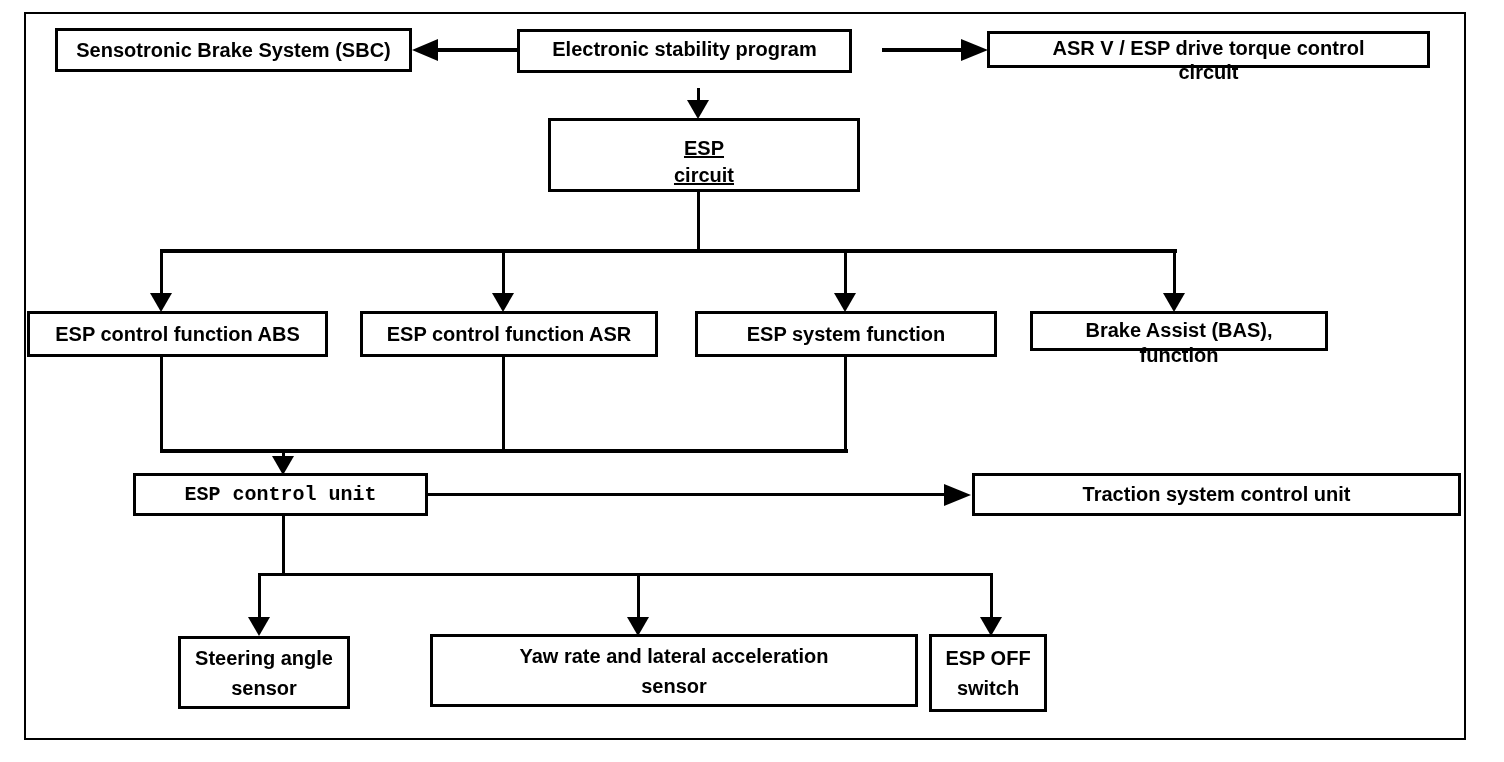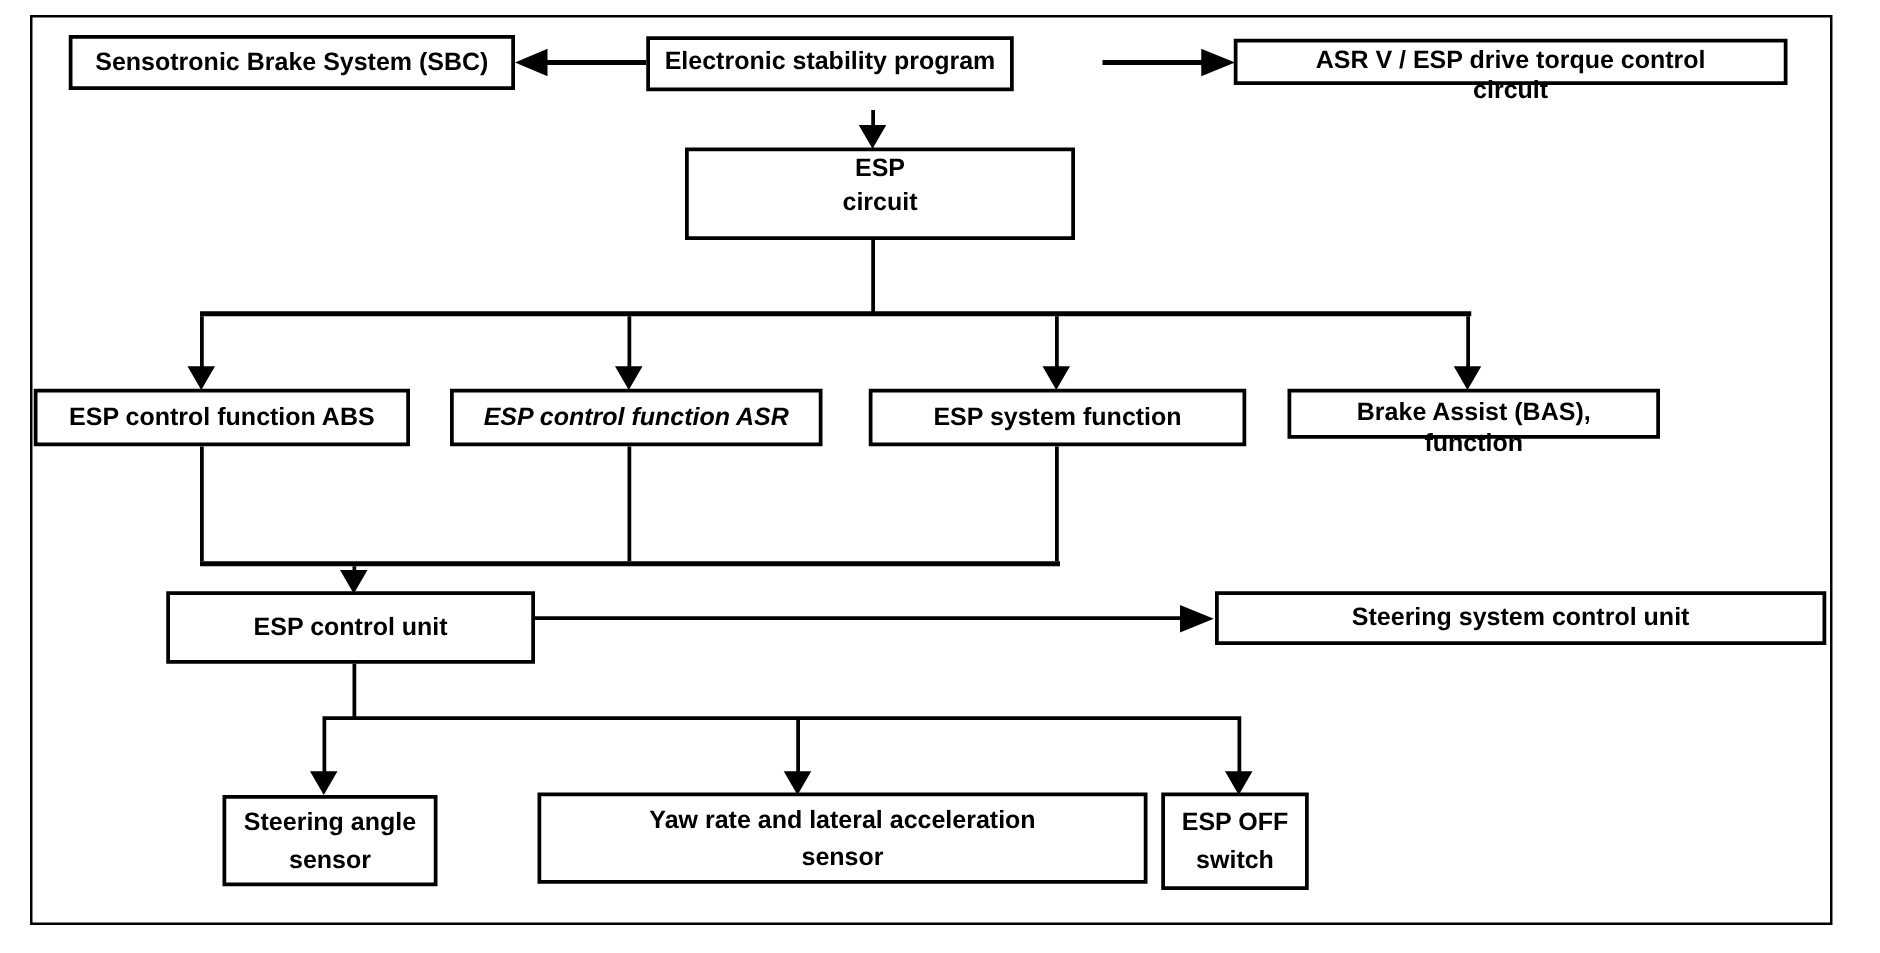--- a/index.html
+++ b/index.html
@@ -14,75 +14,75 @@
   .node{
     position:absolute;box-sizing:border-box;background:#fff;
     border:3px solid #000;color:#000;font-weight:bold;font-size:20px;
     text-align:center;z-index:2;
   }
   .node.center{display:flex;flex-direction:column;align-items:center;justify-content:center;}
   .ln{display:block;}
   
   .n-esp{padding-top:5px;line-height:25px;}
   .n-asr{padding-top:2px;line-height:24px;}
-  .n-braking{padding-top:1px;line-height:27px;}
+  .n-braking{padding-top:14px;line-height:27px;text-decoration:underline;}
   .n-bas{padding-top:4px;line-height:25px;}
   .two-line{line-height:30px;}
   .hline,.vline{position:absolute;background:#000;z-index:1;}
   .arr{position:absolute;width:0;height:0;z-index:3;}
   .arr.down{border-left:11px solid transparent;border-right:11px solid transparent;border-top:19px solid #000;}
   .arr.left{border-top:11px solid transparent;border-bottom:11px solid transparent;border-right:26px solid #000;}
   .arr.right{border-top:11px solid transparent;border-bottom:11px solid transparent;border-left:27px solid #000;}
 </style>
 </head>
 <body>
 
 <div class="frame"></div>
 
 <div class="node center" style="left:55px;top:28px;width:357px;height:44px;">
   <span class="ln">Sensotronic Brake System (SBC)</span>
 </div>
 
-<div class="node n-esp" style="left:517px;top:29px;width:294px;height:44px;">
+<div class="node n-esp" style="left:517px;top:29px;width:335px;height:44px;">
   <span class="ln">Electronic stability program</span>
 </div>
 
 <div class="node n-asr" style="left:987px;top:31px;width:443px;height:37px;">
   <span class="ln">ASR V / ESP drive torque control</span>
   <span class="ln">circuit</span>
 </div>
 
 <div class="node n-braking" style="left:548px;top:118px;width:312px;height:74px;">
   <span class="ln">ESP</span>
   <span class="ln">circuit</span>
 </div>
 
 <div class="node center" style="left:27px;top:311px;width:301px;height:46px;">
   <span class="ln">ESP control function ABS</span>
 </div>
 
-<div class="node center" style="left:360px;top:311px;width:298px;height:46px;font-style:italic;">
+<div class="node center" style="left:360px;top:311px;width:298px;height:46px;">
   <span class="ln">ESP control function ASR</span>
 </div>
 
 <div class="node center" style="left:695px;top:311px;width:302px;height:46px;">
   <span class="ln">ESP system function</span>
 </div>
 
 <div class="node n-bas" style="left:1030px;top:311px;width:298px;height:40px;">
   <span class="ln">Brake Assist (BAS),</span>
   <span class="ln">function</span>
 </div>
 
-<div class="node center" style="left:133px;top:473px;width:295px;height:58px;">
+<div class="node center" style="left:133px;top:473px;width:295px;height:43px;font-family:Liberation Mono, monospace;">
   <span class="ln">ESP control unit</span>
 </div>
 
 <div class="node center" style="left:972px;top:473px;width:489px;height:43px;">
-  <span class="ln">Steering system control unit</span>
+  <span class="ln">Traction system control unit</span>
 </div>
 
 <div class="node center two-line" style="left:178px;top:636px;width:172px;height:73px;">
   <span class="ln">Steering angle</span>
   <span class="ln">sensor</span>
 </div>
 
 <div class="node center two-line" style="left:430px;top:634px;width:488px;height:73px;">
   <span class="ln">Yaw rate and lateral acceleration</span>
   <span class="ln">sensor</span>

